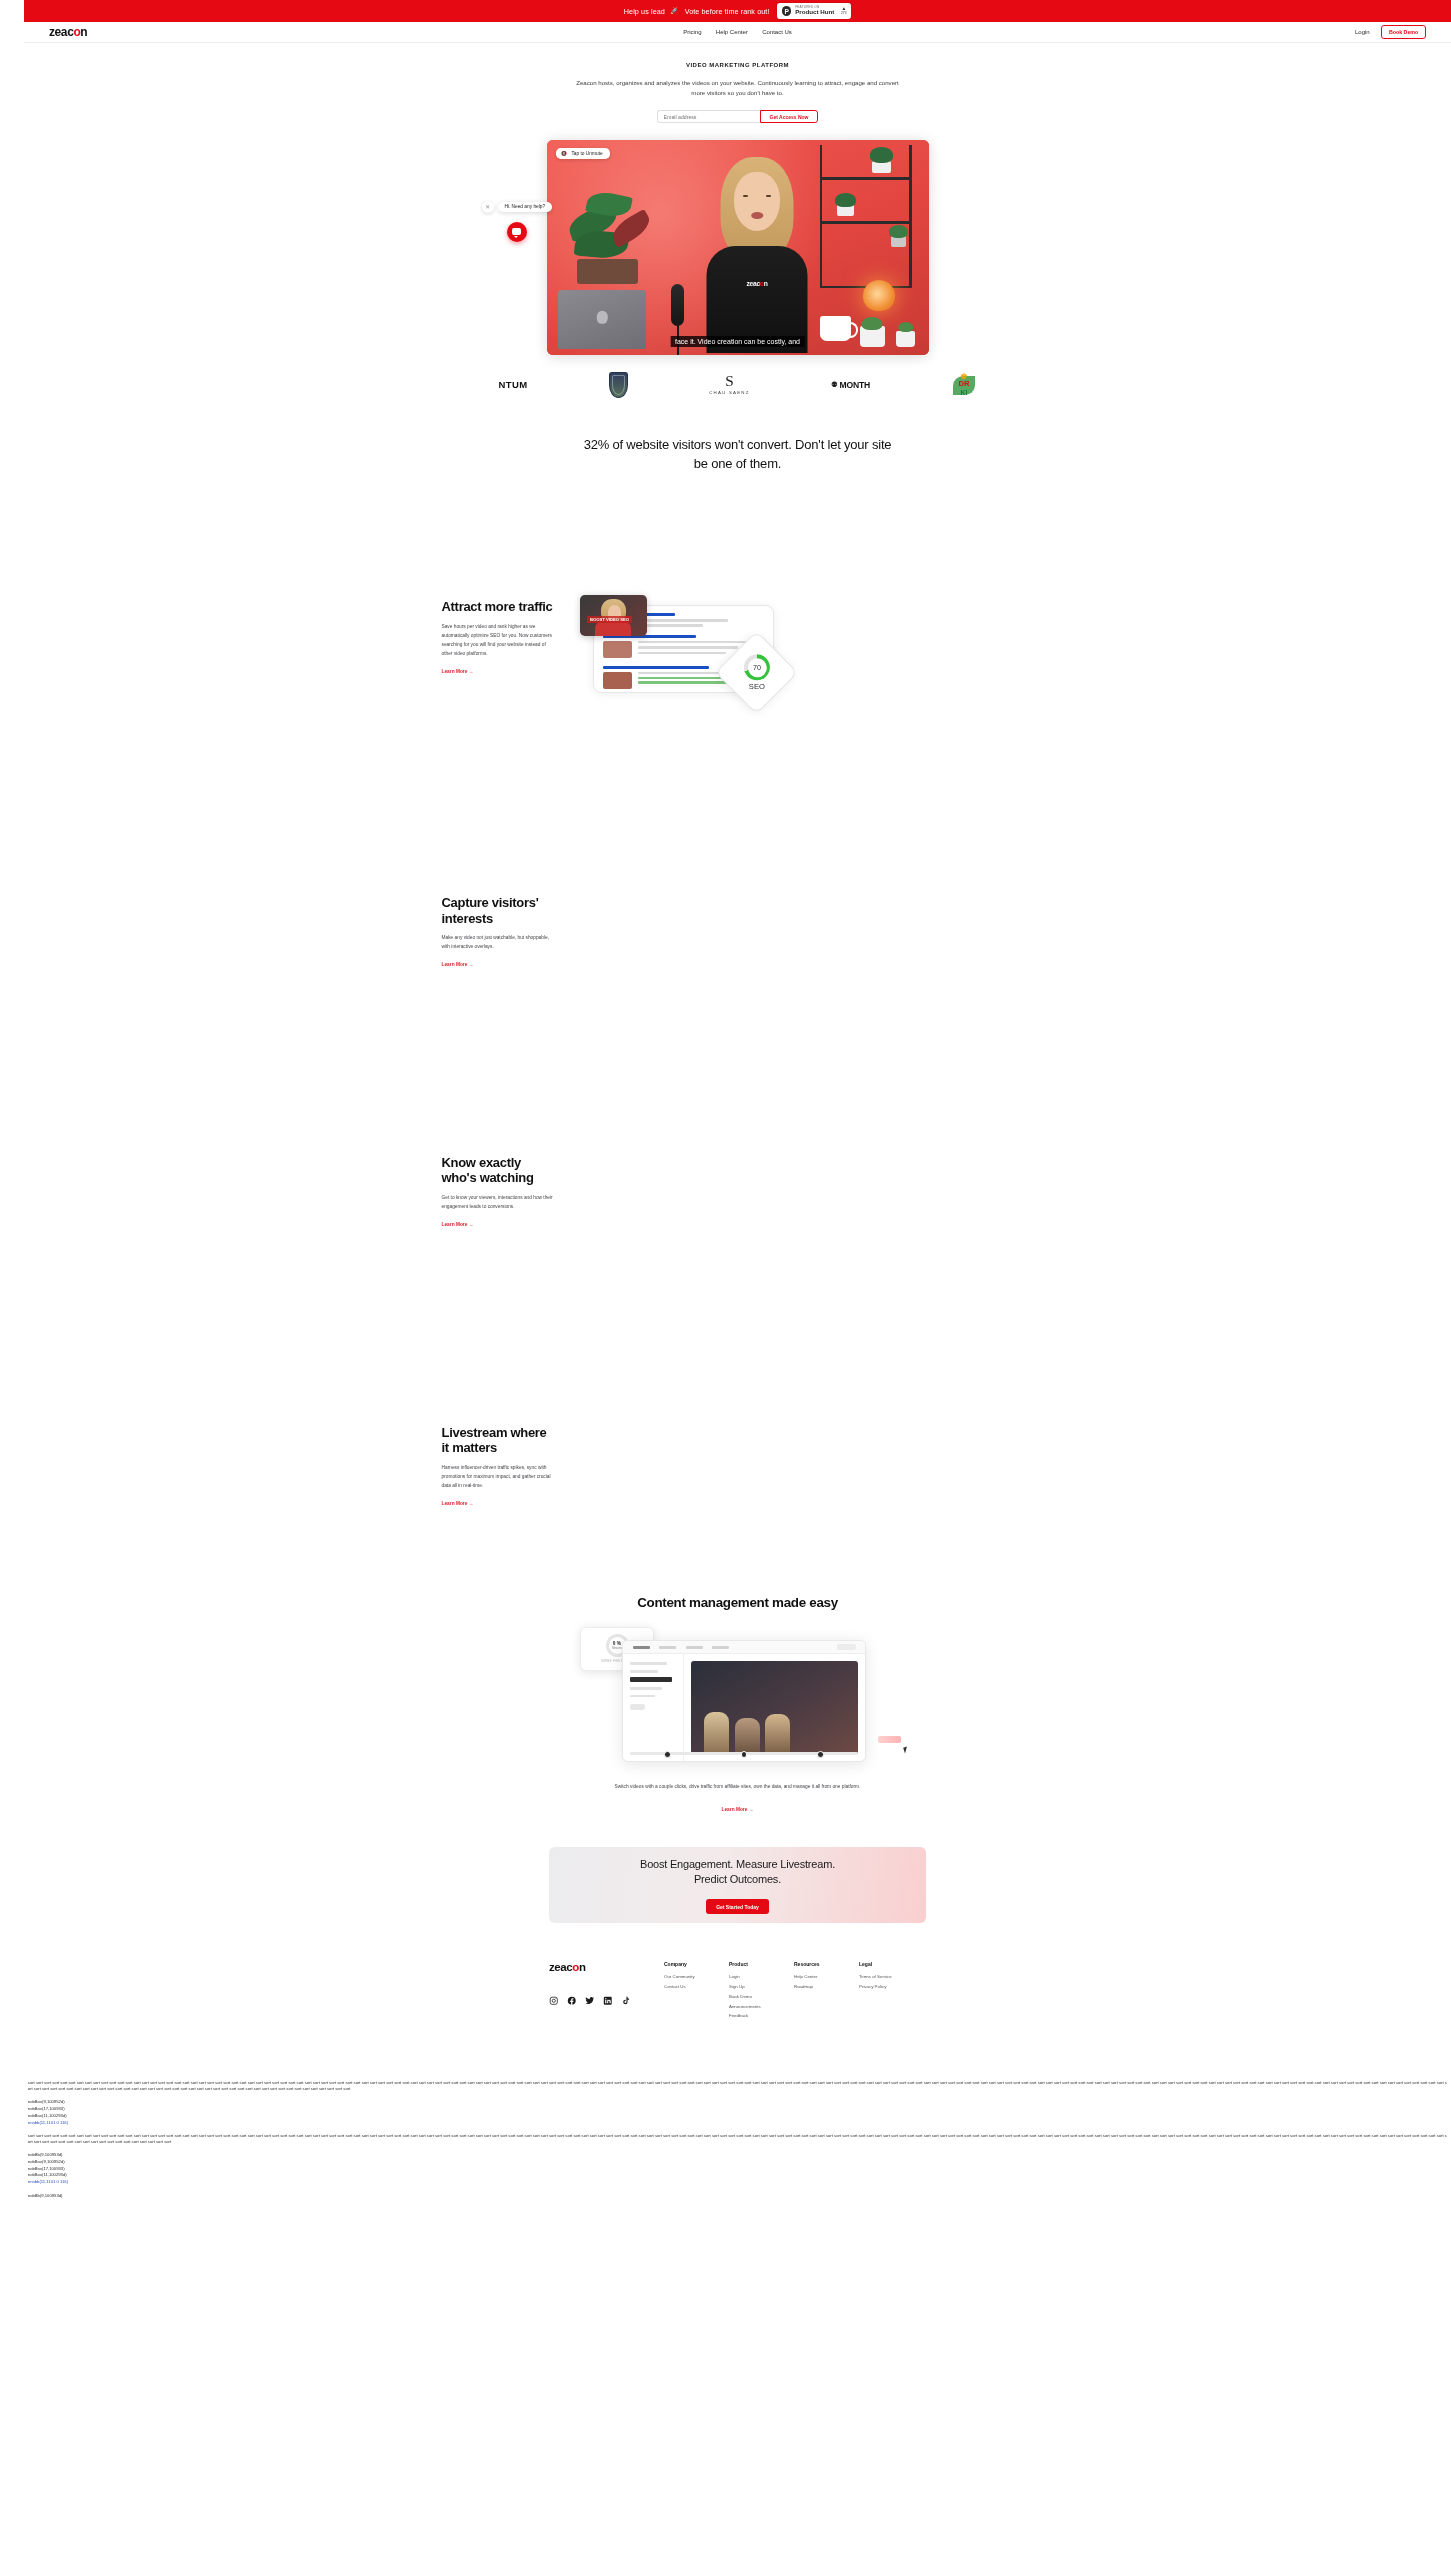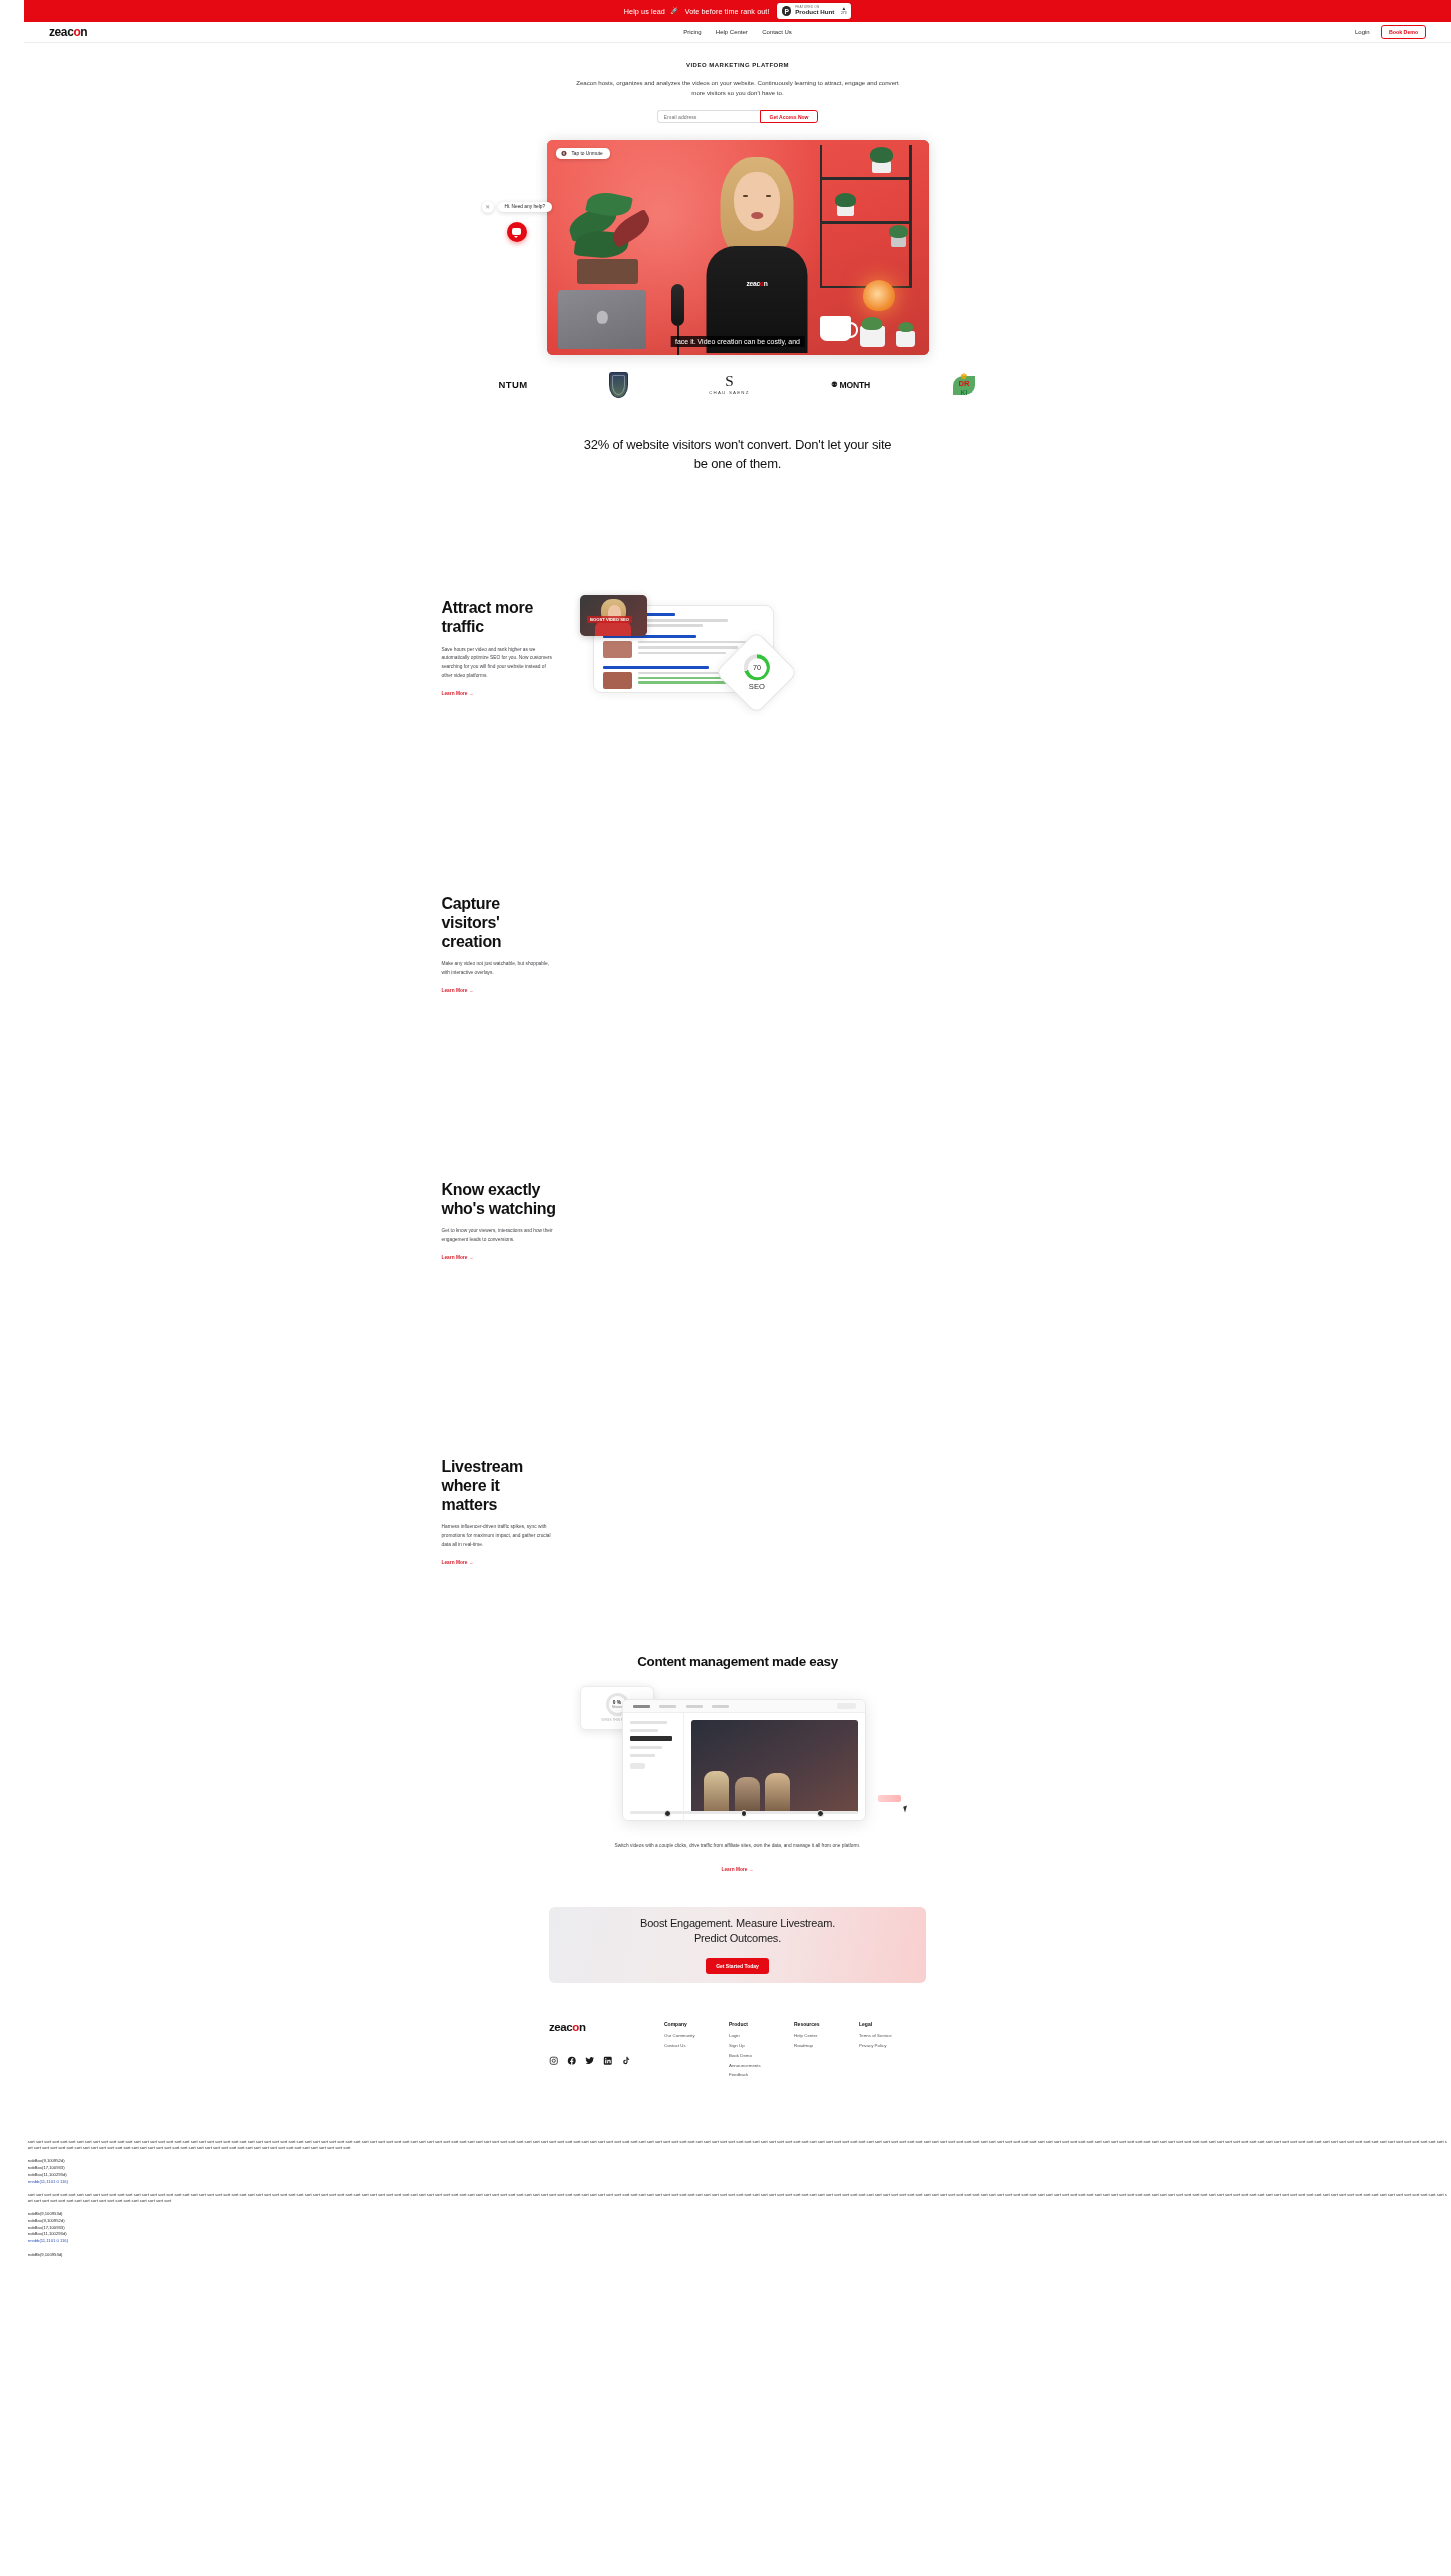--- a/index.html
+++ b/index.html
@@ -186,21 +186,21 @@
   .statement {
     margin:38px auto 0; width:315px; text-align:center;
     font-size:13px; line-height:1.45; color:#111; letter-spacing:-0.2px;
   }
 
   
   .feature { width:592px; margin:0 auto; position:relative; }
   .feature-inner { display:flex; gap:23px; align-items:flex-start; }
   .feature-text { width:115px; padding-top:3.8px; }
   .feature-text h2 {
-    font-size:16px; line-height:1.18; font-weight:bold; letter-spacing:-0.3px; color:#111;
+    font-size:13px; line-height:1.18; font-weight:bold; letter-spacing:-0.3px; color:#111;
   }
   .feature-text p { font-size:4.8px; line-height:1.85; color:#44444a; margin-top:8.6px; }
   .learn { display:inline-block; margin-top:8.6px; font-size:4.8px; color:#d8232f; text-decoration:none; font-weight:600;}
 
   
   .seo-visual { position:relative; width:205px; height:105px; }
   .seo-card {
     position:absolute; left:13.4px; top:9.5px; width:181px; height:88px; background:#fff;
     border:1px solid #e7e7e7; border-radius:8.6px; box-shadow:0 1px 9.5px rgba(0,0,0,.07);
     padding:7.6px 9.5px;
@@ -496,21 +496,21 @@
             <div class="seo-label">SEO</div>
           </div>
         </div>
       </div>
     </div>
   </div>
 
   <div class="feature" style="margin-top:191px">
     <div class="feature-inner">
       <div class="feature-text">
-        <h2>Capture visitors' creation</h2>
+        <h2>Capture visitors' interests</h2>
         <p>Make any video not just watchable, but shoppable, with interactive overlays.</p>
         <a href="#" class="learn">Learn More →</a>
       </div>
     </div>
   </div>
 
   <div class="feature" style="margin-top:181px">
     <div class="feature-inner">
       <div class="feature-text">
         <h2>Know exactly who's watching</h2>

